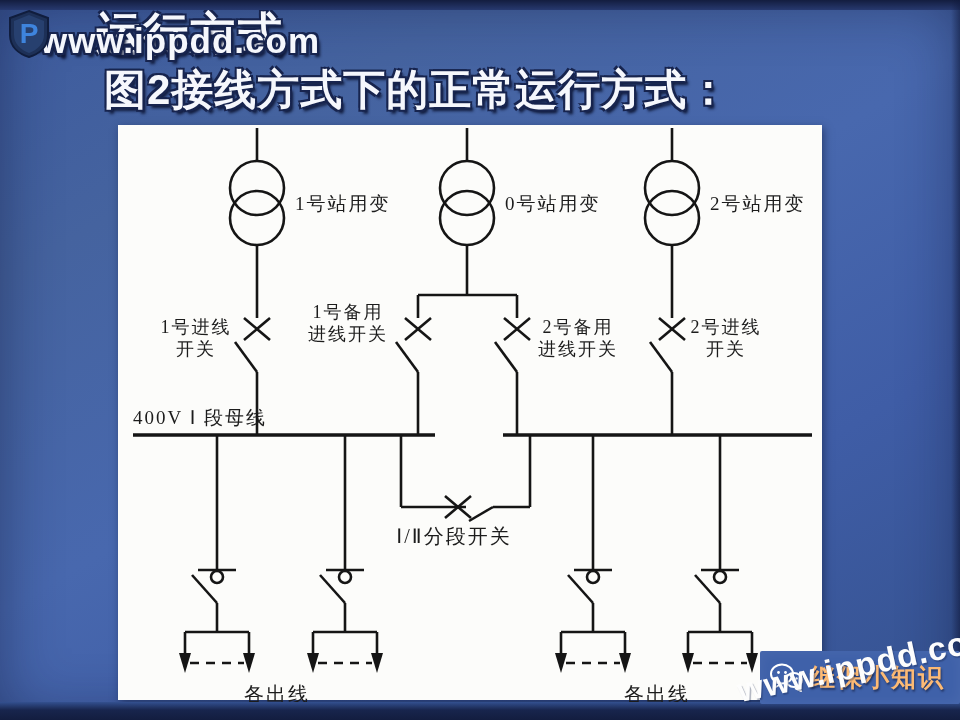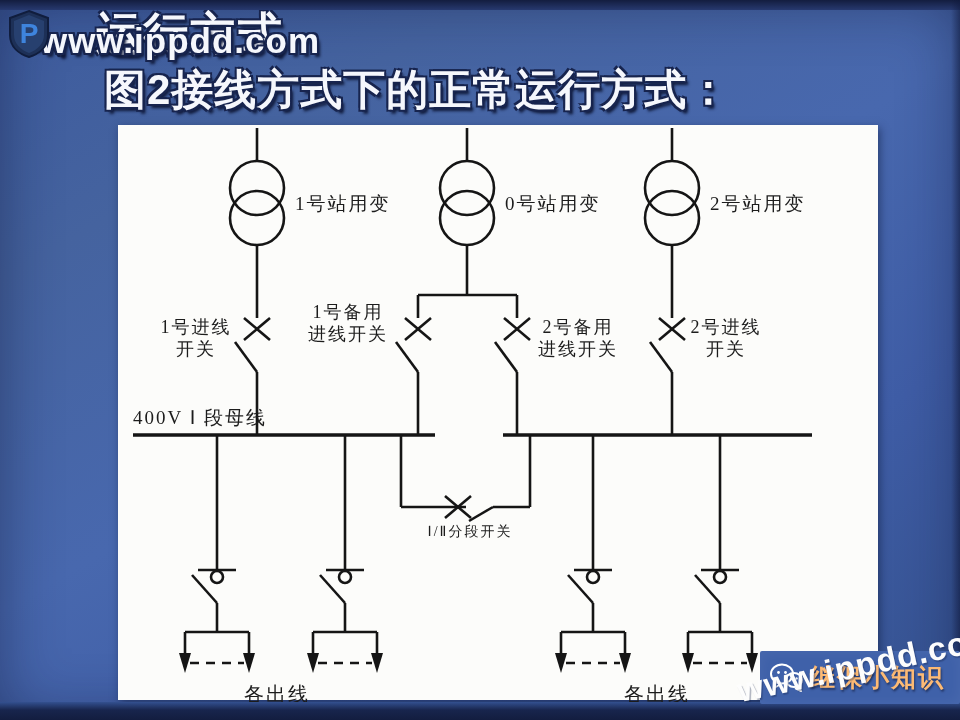--- a/index.html
+++ b/index.html
@@ -29,36 +29,36 @@
                  2px 2px 0 #17244e, 3px 4px 3px #101a3a;
   }
   .heading   { left:22px;  top:4px;  font-size:45px; letter-spacing:2px; }
   .subheading{ left:97px;  top:62px; font-size:42px; letter-spacing:1px;margin-left:7px; }
   .site-mark { left:40px;  top:21px; font-size:35px; letter-spacing:1px; z-index:5; }
 
   .logo { position:absolute; left:6px; top:9px; z-index:6; }
 
   
   .panel {
-    position:absolute; left:118px; top:125px; width:760px; height:575px;
+    position:absolute; left:118px; top:125px; width:704px; height:575px;
     background:#fcfcfa; box-shadow:2px 3px 8px rgba(12,22,55,.5); z-index:2;
   }
   .panel svg { position:absolute; left:0; top:0; }
 
   .dlabel {
     position:absolute; color:#1c1c1c; font-family:"Liberation Serif", serif;
     font-size:19px; letter-spacing:2px; white-space:nowrap; z-index:3;
   }
   .dlabel.two { text-align:center; line-height:22px; transform:translateX(-50%); font-size:18px; }
   .dlabel.ctr { transform:translateX(-50%); }
   .xf1{left:177px;top:66px;} .xf0{left:387px;top:66px;font-family:Liberation Serif, serif;} .xf2{left:592px;top:66px;}
   .sw1{left:78px; top:191px;} .sw2{left:230px;top:176px;}
   .sw3{left:460px;top:191px;} .sw4{left:608px;top:191px;}
   .bus1{left:15px; top:280px;} .bus2{left:574px;top:282px;}
-  .sec { left:352px; top:398px; font-size:14px;}
+  .sec { left:336px; top:398px; font-size:20px;}
   .outL{ left:159px; top:556px; font-size:20px;}
   .outR{ left:539px; top:556px; font-size:20px;}
 
   
   .badge {
     position:absolute; left:760px; top:651px; width:200px; height:53px;
     background:#3f61a9; display:flex; align-items:center; gap:7px;
     padding-left:9px; z-index:7; border-radius:2px;
     box-shadow:inset 0 0 14px rgba(255,255,255,.06);
   }

